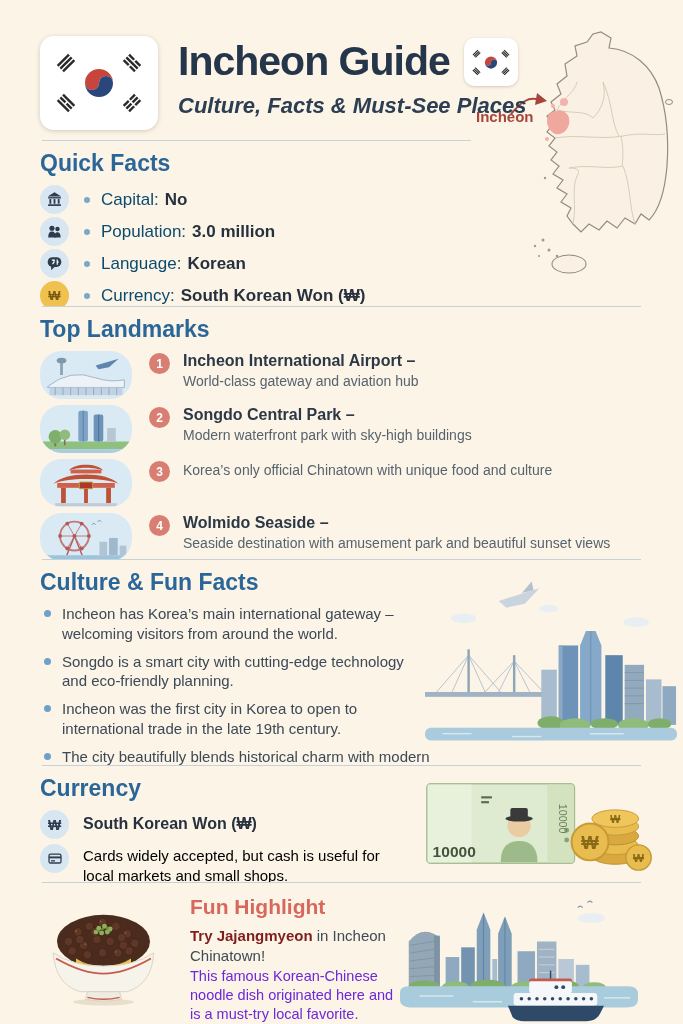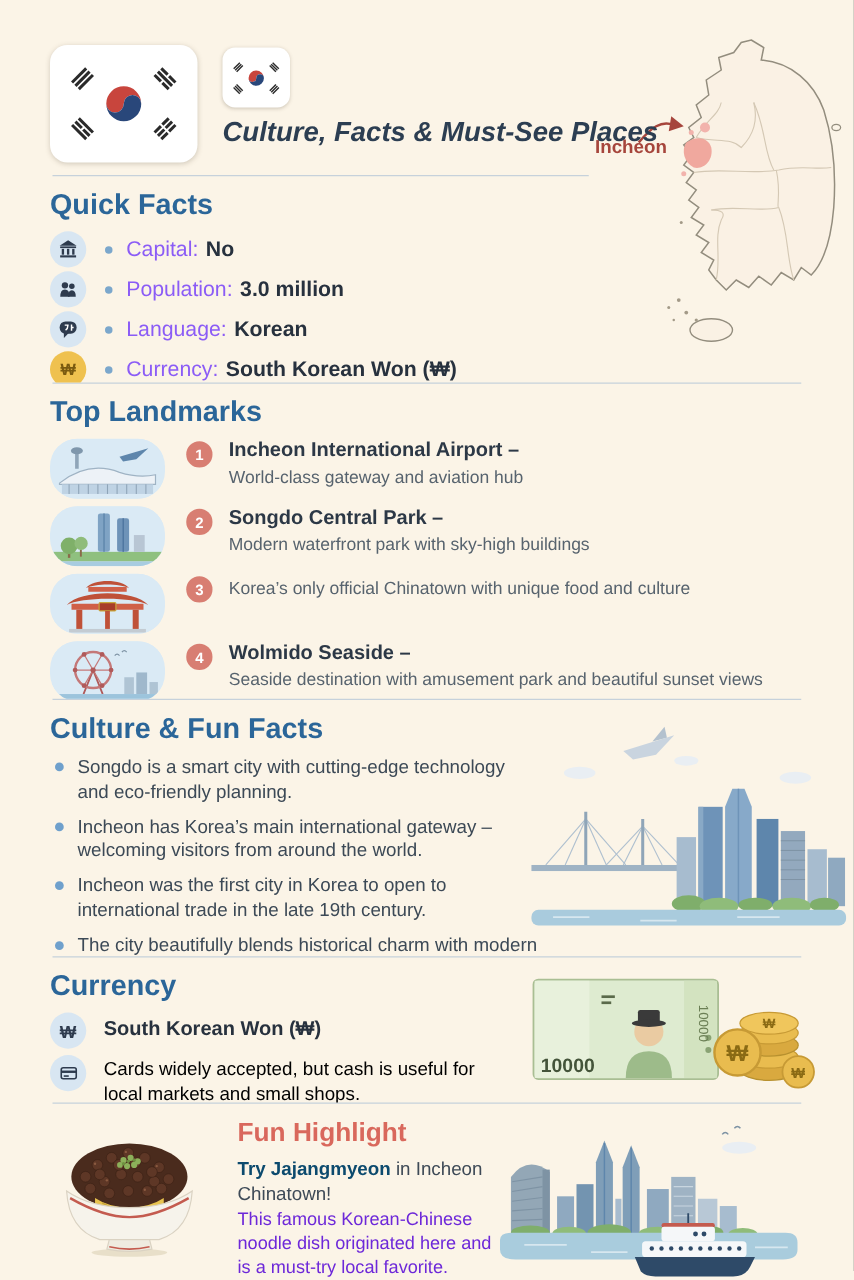--- a/index.html
+++ b/index.html
@@ -27,21 +27,21 @@
   .sec-currency { height:116px; position:relative; }
   .sec-fun { height:145px; }
   .h-blue { color:#2B6699; font-size:23px; font-weight:bold; margin:9px 0 8px; }
   
   .qf-row { display:flex; align-items:center; margin-bottom:3px; height:29px; }
   .qf-icon { width:29px; height:29px; border-radius:50%; background:#D8E6F2;
              display:flex; align-items:center; justify-content:center; flex-shrink:0; }
   .qf-icon.gold { background:#EFC14F; }
   .qf-icon .won { font-size:13px; font-weight:bold; color:#7A5A10; }
   .qf-dot { width:6px; height:6px; border-radius:50%; background:#7BA7CC; margin:0 11px 0 15px; flex-shrink:0; }
-  .qf-label { font-size:17px; color:#8b5cf6; }
+  .qf-label { font-size:17px; color:#0c4a6e; }
   .qf-value { font-size:17px; font-weight:bold; color:#27313E; margin-left:6px; }
   
   .lm-row { display:flex; align-items:flex-start; margin-bottom:6px; }
   .lm-thumb { width:92px; height:48px; border-radius:22px; background:#DAEAF5; flex-shrink:0; overflow:hidden; }
   .lm-badge { width:21px; height:21px; border-radius:50%; background:#D87E72; color:#FFF;
               font-size:12px; font-weight:bold; display:flex; align-items:center; justify-content:center;
               margin:2px 13px 0 17px; flex-shrink:0; }
   .lm-title { font-size:16px; font-weight:bold; color:#2C3846; line-height:1.2; }
   .lm-desc { font-size:14px; color:#57636E; margin-top:3px; line-height:1.2; }
   
@@ -55,21 +55,21 @@
               display:flex; align-items:center; justify-content:center; }
   .cur-icon .won { font-size:14px; font-weight:bold; color:#2E3B4E; }
   .cur-main { font-size:16px; font-weight:bold; color:#27313E; margin:5px 0 0 14px; }
   .cur-note { font-size:15px; color:#000000; margin:2px 0 0 14px; line-height:1.3; }
   .currency-art { position:absolute; right:28px; top:6px; }
   
   .fun-flex { display:flex; padding-top:8px; }
   .fun-text { margin-left:22px; width:270px; padding-top:4px; }
   .h-coral { color:#D9685C; font-size:21px; font-weight:bold; margin-bottom:7px; }
   .fun-lead { font-size:15px; color:#3E4A57; line-height:1.3; }
-  .fun-lead b { color:#0c4a6e; }
+  .fun-lead b { color:#7f1d1d; }
   .fun-body { font-size:14.5px; color:#6d28d9; line-height:1.3; margin-top:2px; }
   .fun-art { margin-left:auto; align-self:flex-end; }
   svg text { font-family:"Liberation Sans", sans-serif; }
 </style>
 </head>
 <body>
 
 <div class="page">
 
   <div class="map-wrap">
@@ -139,20 +139,21 @@
             <rect x="-8" y="-1.2" width="7.2" height="2.4"></rect>
               <rect x="0.8" y="-1.2" width="7.2" height="2.4"></rect>
             <rect x="-8" y="2.6" width="7.2" height="2.4"></rect>
               <rect x="0.8" y="2.6" width="7.2" height="2.4"></rect>
           </g>
         </g>
       </svg>
     </div>
     <div class="title-block">
       <div class="title-row">
+        <h1 class="page-title">Incheon Guide</h1>
         <div class="flag-card-sm">
           <svg width="42" height="29" viewBox="0 0 96 66">
             <path d="M34,33 A14,14 0 0 1 62,33 A7,7 0 0 0 48,33 A7,7 0 0 1 34,33 Z" fill="#C8453D"></path>
             <path d="M34,33 A14,14 0 0 0 62,33 A7,7 0 0 0 48,33 A7,7 0 0 1 34,33 Z" fill="#29477A"></path>
             <g fill="#2A2A2A">
               <g transform="translate(15,13) rotate(-45)">
                   <rect x="-8" y="-5" width="16" height="2.6"></rect>
                   <rect x="-8" y="-1.2" width="16" height="2.6"></rect>
                   <rect x="-8" y="2.6" width="16" height="2.6"></rect>
                 </g>
@@ -346,22 +347,22 @@
         <div class="lm-title">Wolmido Seaside –</div>
         <div class="lm-desc">Seaside destination with amusement park and beautiful sunset views</div>
       </div>
     </div>
   </section>
 
   <hr class="rule">
   <section class="sec-culture">
     <h2 class="h-blue">Culture &amp; Fun Facts</h2>
     <ul class="cb-list">
+      <li class="cb-item">Incheon has Korea’s main international gateway – welcoming visitors from around the world.</li>
       <li class="cb-item">Songdo is a smart city with cutting-edge technology and eco-friendly planning.</li>
-      <li class="cb-item">Incheon has Korea’s main international gateway – welcoming visitors from around the world.</li>
       <li class="cb-item">Incheon was the first city in Korea to open to international trade in the late 19th century.</li>
       <li class="cb-item">The city beautifully blends historical charm with modern lifestyle and global culture.</li>
     </ul>
     <div class="culture-art">
       <svg width="252" height="168" viewBox="0 0 260 170">
         <ellipse cx="40" cy="42" rx="13" ry="5" fill="#E9EEF3"></ellipse>
         <ellipse cx="128" cy="32" rx="10" ry="4" fill="#E9EEF3"></ellipse>
         <ellipse cx="218" cy="46" rx="13" ry="5" fill="#E9EEF3"></ellipse>
         <polygon points="100,16 110,4 112,13" fill="#B3C1CE"></polygon>
         <polygon points="76,24 118,11 103,27 84,31" fill="#C9D4DF"></polygon>

